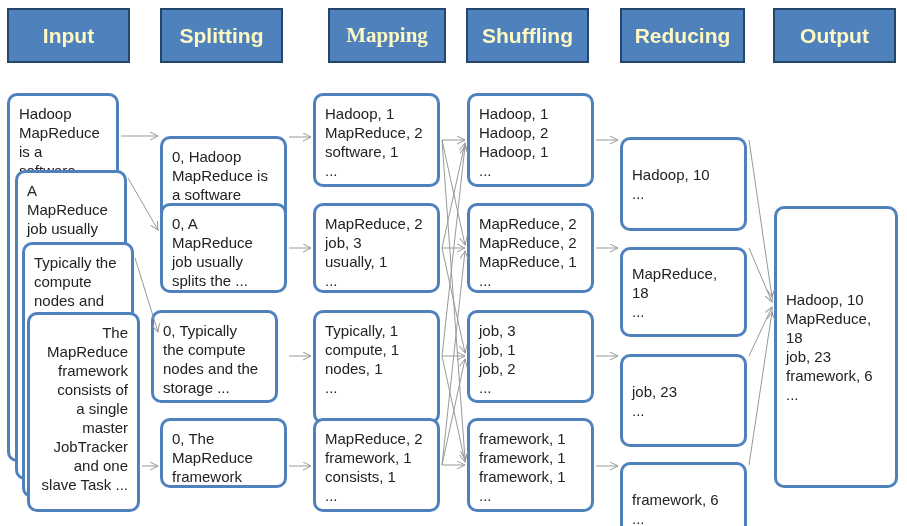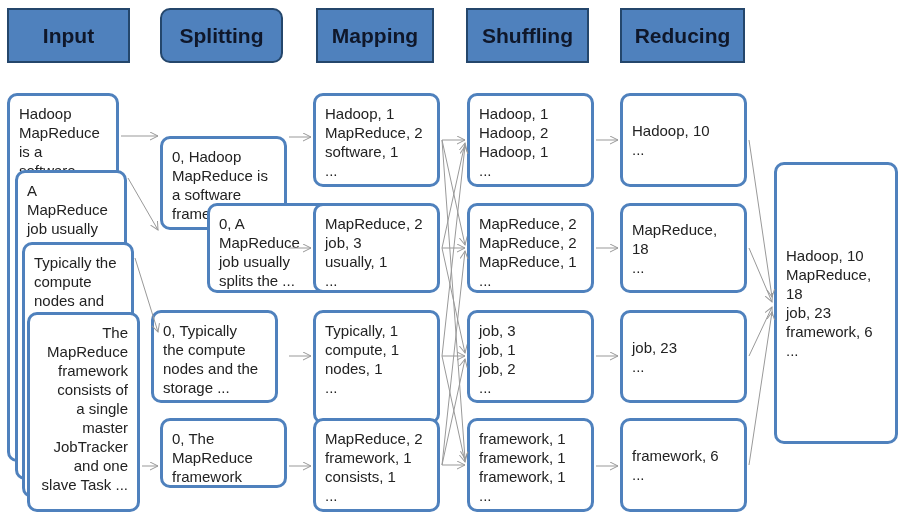--- a/index.html
+++ b/index.html
@@ -10,74 +10,75 @@
   }
   html,body{margin:0;padding:0;background:#fff;}
   #canvas{
     position:relative;width:907px;height:526px;background:#fff;overflow:hidden;
     font-family:"Liberation Sans", sans-serif;
   }
   .stage{
     position:absolute;top:8px;height:55px;box-sizing:border-box;
     background:var(--header-fill);border:2px solid var(--header-border);
     display:flex;align-items:center;justify-content:center;
-    font-weight:bold;font-size:21px;color:#0f172a;
+    font-weight:bold;font-size:21px;color:#fef9c3;
   }
   .box{
     position:absolute;box-sizing:border-box;background:#fff;
     border:3px solid var(--card-border);border-radius:10px;
     font-size:15px;line-height:19px;color:#222;
     white-space:pre-line;padding:8px 9px;overflow:hidden;
   }
-  .vcenter{display:flex;align-items:center;}
+  .vcenter{display:flex;align-items:center;margin-top:44px;}
   
   #in1{left:7px;  top:93px; width:112px;height:369px;z-index:1;}
   #in2{left:15px; top:170px;width:112px;height:310px;z-index:2;}
   #in3{left:22px; top:242px;width:112px;height:256px;z-index:3;}
   #in4{left:27px; top:312px;width:113px;height:200px;z-index:4;text-align:right;}
   
   #sp1{left:160px;top:93px; width:127px;height:94px;margin-top:43px;}
-  #sp2{left:160px;top:203px;width:127px;height:90px;margin-left:47px;}
+  #sp2{left:160px;top:203px;width:127px;height:90px;}
   #sp3{left:151px;top:310px;width:127px;height:93px;}
   #sp4{left:160px;top:418px;width:127px;height:70px;}
   
   #mp1{left:313px;top:93px; width:127px;height:94px;}
   #mp2{left:313px;top:203px;width:127px;height:90px;}
   #mp3{left:313px;top:310px;width:127px;height:114px;}
   #mp4{left:313px;top:418px;width:127px;height:94px;}
   
   #sh1{left:467px;top:93px; width:127px;height:94px;}
   #sh2{left:467px;top:203px;width:127px;height:90px;}
   #sh3{left:467px;top:310px;width:127px;height:93px;}
   #sh4{left:467px;top:418px;width:127px;height:94px;}
   
   #rd1{left:620px;top:93px; width:127px;height:94px;}
   #rd2{left:620px;top:203px;width:127px;height:90px;}
   #rd3{left:620px;top:310px;width:127px;height:93px;}
   #rd4{left:620px;top:418px;width:127px;height:94px;}
   
   #out{left:774px;top:162px;width:124px;height:282px;}
   #hx-input{left:7px;width:123px;}
-  #hx-splitting{left:160px;width:123px;border-radius:10px;}
-  #hx-mapping{left:316px;width:118px;}
+  #hx-splitting{left:160px;width:123px;}
+  #hx-mapping{left:328px;width:118px;font-family:Liberation Serif, serif;}
   #hx-shuffling{left:466px;width:123px;}
   #hx-reducing{left:620px;width:125px;}
   #hx-output{left:773px;width:123px;}
   #arrows{position:absolute;left:0;top:0;width:907px;height:526px;z-index:10;pointer-events:none;}
 </style>
 </head>
 <body>
 
 <div id="canvas">
 
   <div class="stage" id="hx-input">Input</div>
   <div class="stage" id="hx-splitting">Splitting</div>
   <div class="stage" id="hx-mapping">Mapping</div>
   <div class="stage" id="hx-shuffling">Shuffling</div>
   <div class="stage" id="hx-reducing">Reducing</div>
+  <div class="stage" id="hx-output">Output</div>
 
   <div class="box" id="in1">Hadoop
 MapReduce
 is a
 software ...</div>
   <div class="box" id="in2">A
 MapReduce
 job usually</div>
   <div class="box" id="in3">Typically the
 compute

